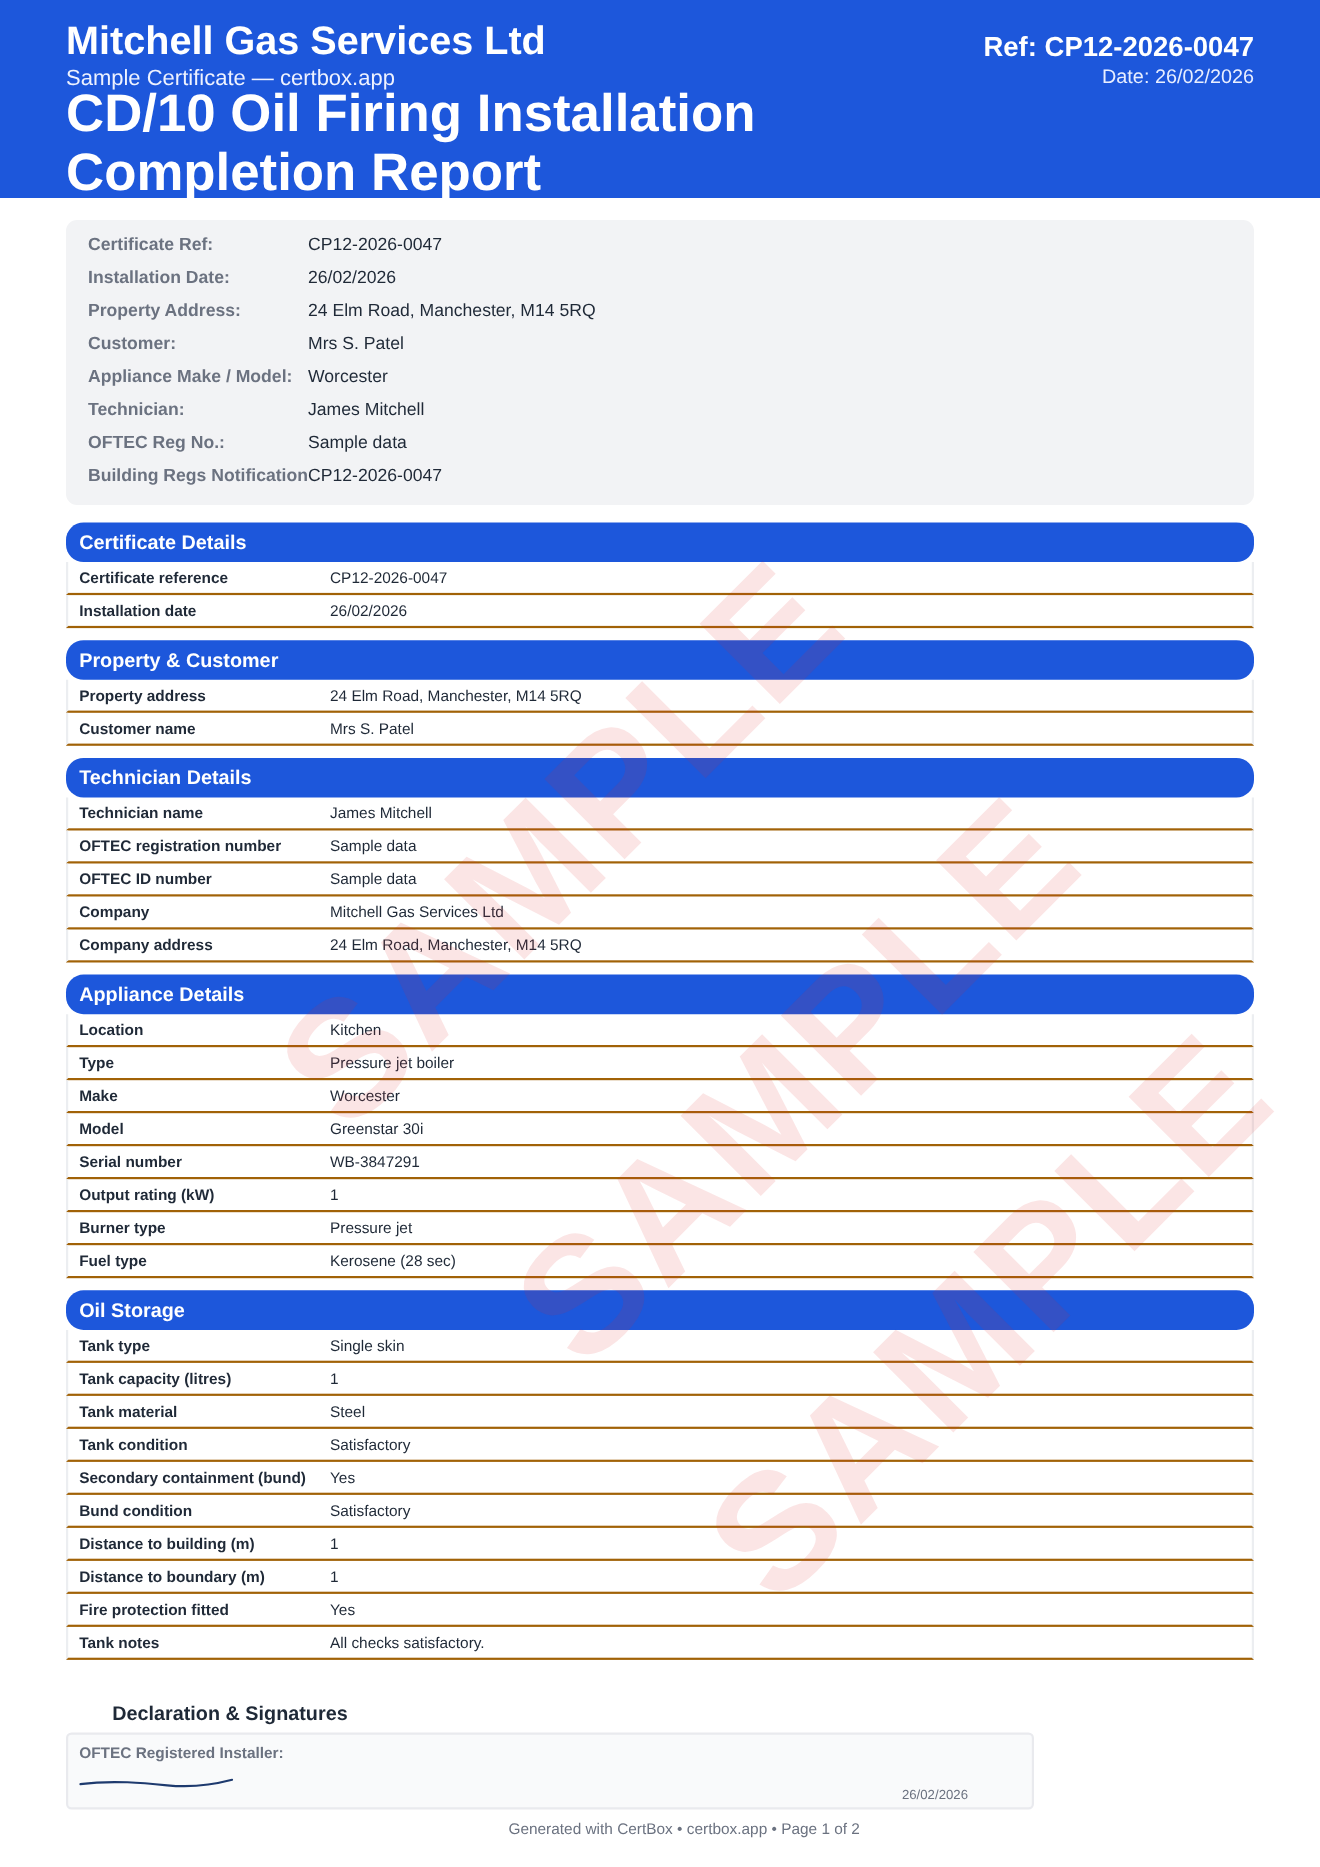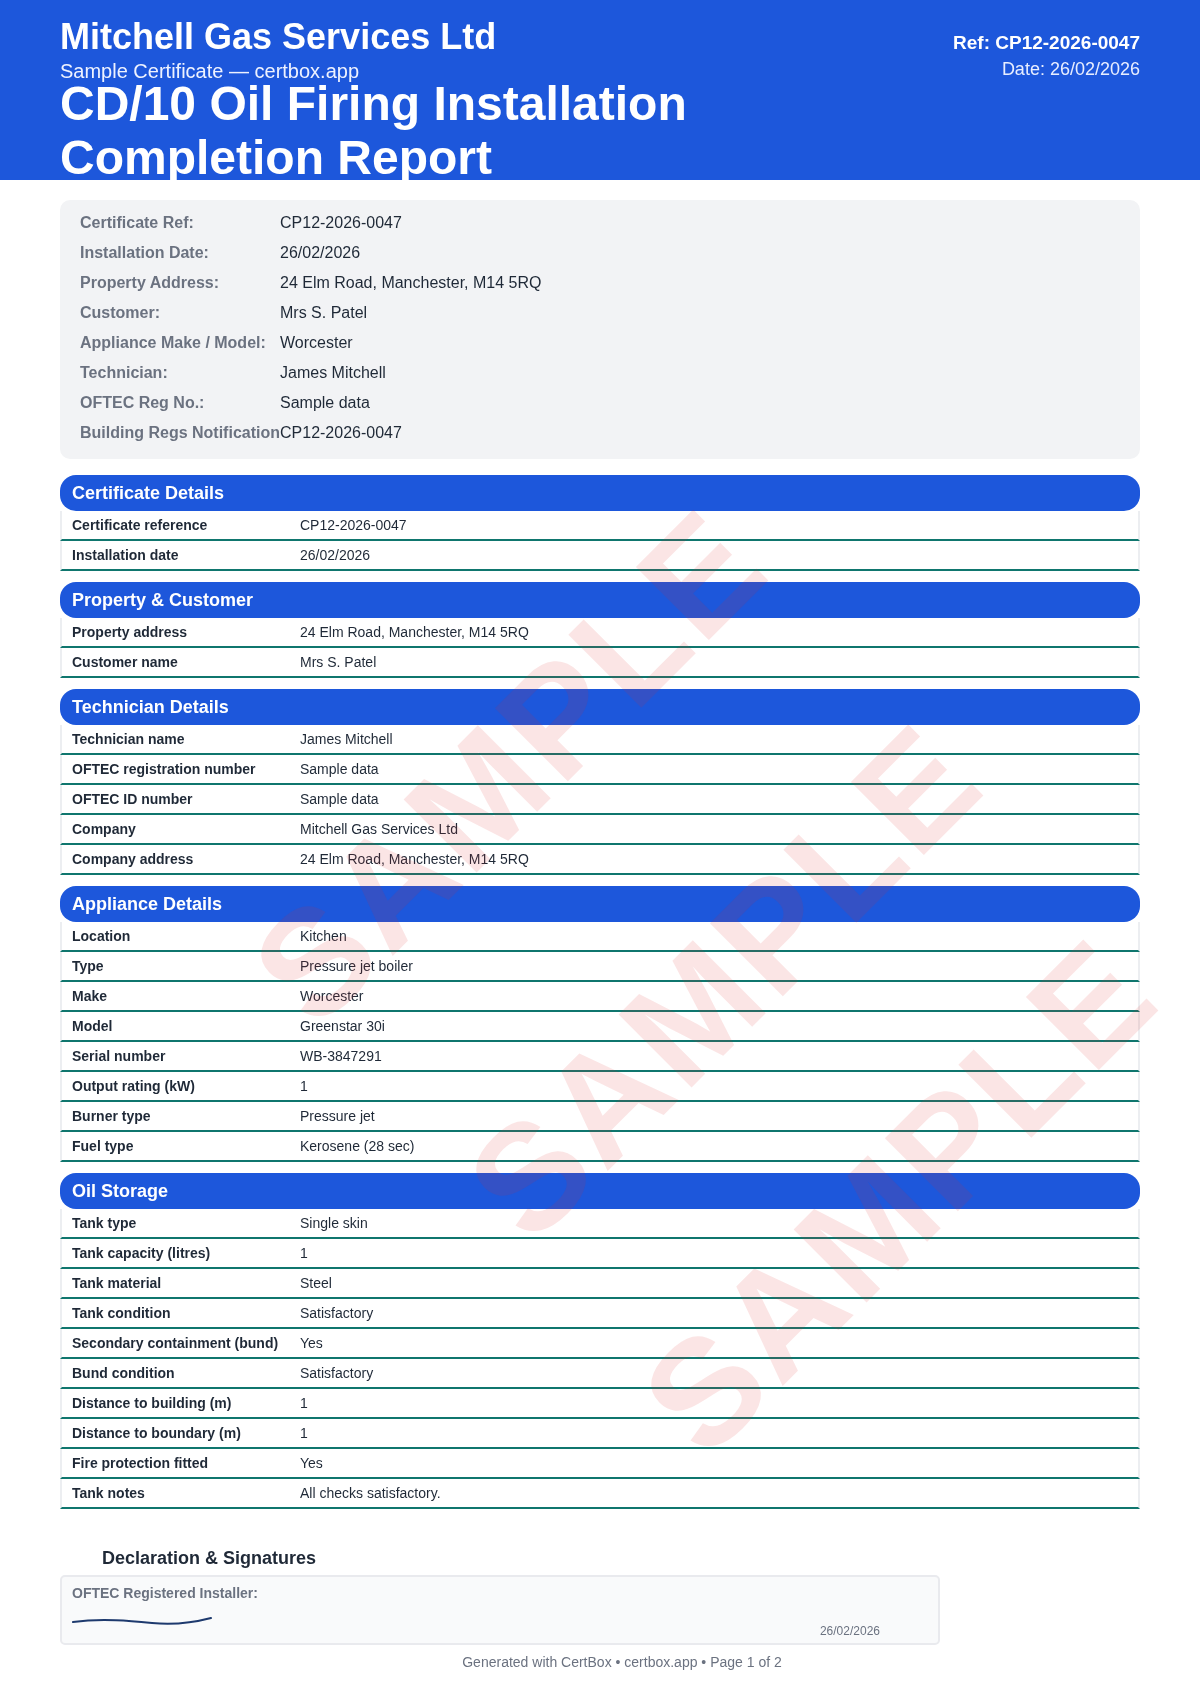--- a/index.html
+++ b/index.html
@@ -6,40 +6,40 @@
   html, body { width: 1200px; height: 1697px; background: #ffffff; overflow: hidden; }
   body { font-family: "Liberation Sans", sans-serif; color: #111827; position: relative; }
 
   .header {
     position: absolute; left: 0; top: 0; width: 1200px; height: 180px;
     background: #1d57db; color: #ffffff;
   }
   .company { position: absolute; left: 60px; top: 16px; font-size: 36px; font-weight: bold; line-height: 42px; }
   .subtitle { position: absolute; left: 60px; top: 59px; font-size: 20px; line-height: 24px; color: #eef2ff; }
   .doc-title { position: absolute; left: 60px; top: 77px; font-size: 48px; font-weight: bold; line-height: 54px; width: 760px; }
-  .ref { position: absolute; right: 60px; top: 31px; font-size: 19px; font-weight: bold; text-align: center; line-height: 24px; }
+  .ref { position: absolute; right: 60px; top: 31px; font-size: 25px; font-weight: bold; text-align: center; line-height: 24px; }
   .date { position: absolute; right: 60px; top: 58px; font-size: 18px; text-align: right; line-height: 22px; color: #e8eeff; }
 
   .summary {
     position: absolute; left: 60px; top: 200px; width: 1080px; height: 259px;
     background: #f2f3f5; border-radius: 10px; padding: 8px 0 0 20px;
   }
   .summary-row { display: flex; height: 30px; align-items: center; font-size: 16px; }
   .summary-label { width: 200px; color: #6b7280; font-weight: bold; white-space: nowrap; overflow: visible; }
   .summary-value { color: #1f2937; }
 
   .sections { position: absolute; left: 60px; top: 475px; width: 1080px; }
   .section { margin-bottom: 11px; }
   .section-header {
     height: 36px; background: #1d57db; color: #ffffff; font-size: 18px; font-weight: bold;
     padding-left: 12px; display: flex; align-items: center; border-radius: 16px;
   }
   .row {
     display: flex; height: 30px; align-items: center; font-size: 14px;
-    border-left: 2px solid #eceef1; border-right: 2px solid #eceef1; border-bottom: 2px solid #0f766e;
+    border-left: 2px solid #eceef1; border-right: 2px solid #eceef1; border-bottom: 2px solid #a16207;
     background: transparent;
   }
   .row-label { width: 238px; padding-left: 10px; font-weight: bold; color: #1f2937; }
   .row-value { color: #1f2937; }
 
   .decl-title { position: absolute; left: 60px; top: 1548px; font-size: 18px; font-weight: bold; color: #1f2937; margin-left: 42px; }
   .sig-box {
     position: absolute; left: 60px; top: 1575px; width: 880px; height: 70px;
     background: #f9fafb; border: 2px solid #e9eaee; border-radius: 5px;
   }

